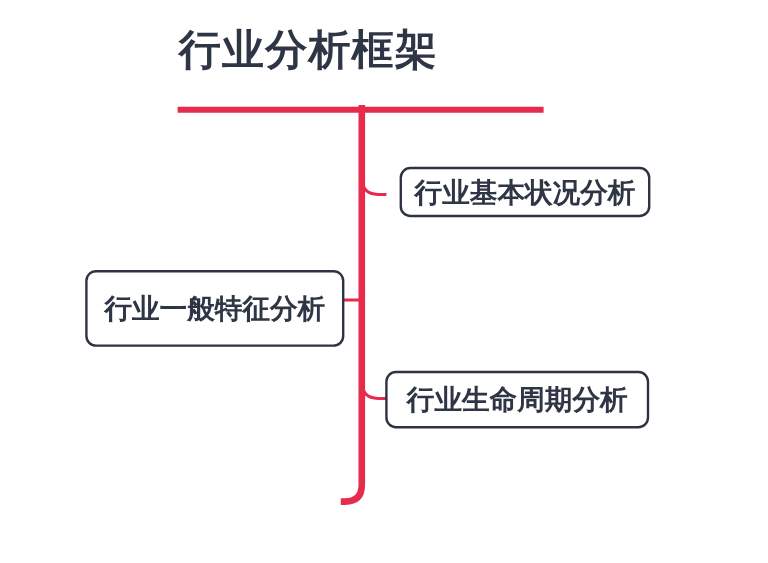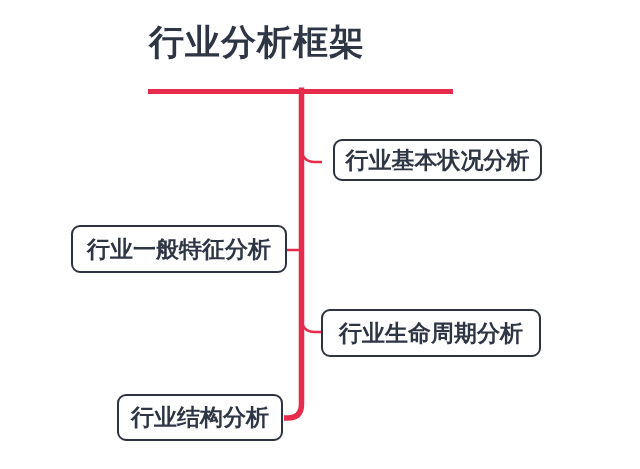--- a/index.html
+++ b/index.html
@@ -54,21 +54,21 @@
     display: flex;
     align-items: center;
     justify-content: center;
     font-size: 23px;
     font-weight: bold;
     color: var(--color-ink);
     white-space: nowrap;
     z-index: 2;
   }
   .node-1 { left: 321px; top: 139px; width: 209px; height: 42px; margin-left: 12px; }
-  .node-2 { left: 71px;  top: 225px; width: 216px; height: 48px; }
+  .node-2 { left: 71px;  top: 225px; width: 216px; height: 64px; }
   .node-3 { left: 321px; top: 309px; width: 220px; height: 48px; }
   .node-4 { left: 117px; top: 394px; width: 166px; height: 47px; }
 </style>
 </head>
 <body>
 
 <div class="canvas">
 
   <div class="diagram-title">行业分析框架</div>
 
@@ -90,17 +90,14 @@
   </div>
 
   <div class="node node-2">
     <span>行业一般特征分析</span>
   </div>
 
   <div class="node node-3">
     <span>行业生命周期分析</span>
   </div>
 
-  <div class="node node-4">
-    <span>行业结构分析</span>
-  </div>
 
 </div>
 
 </body></html>

